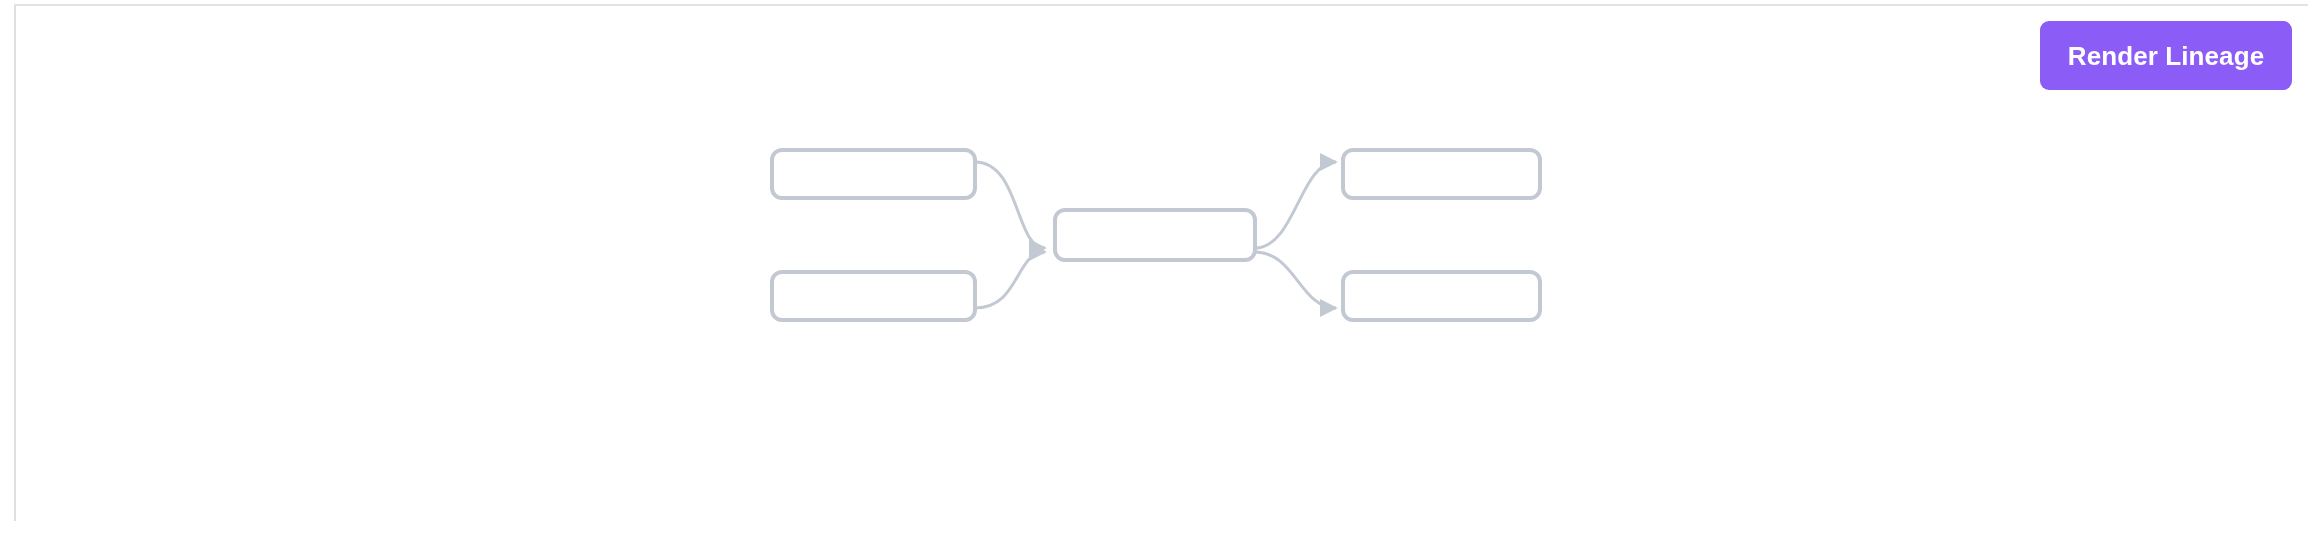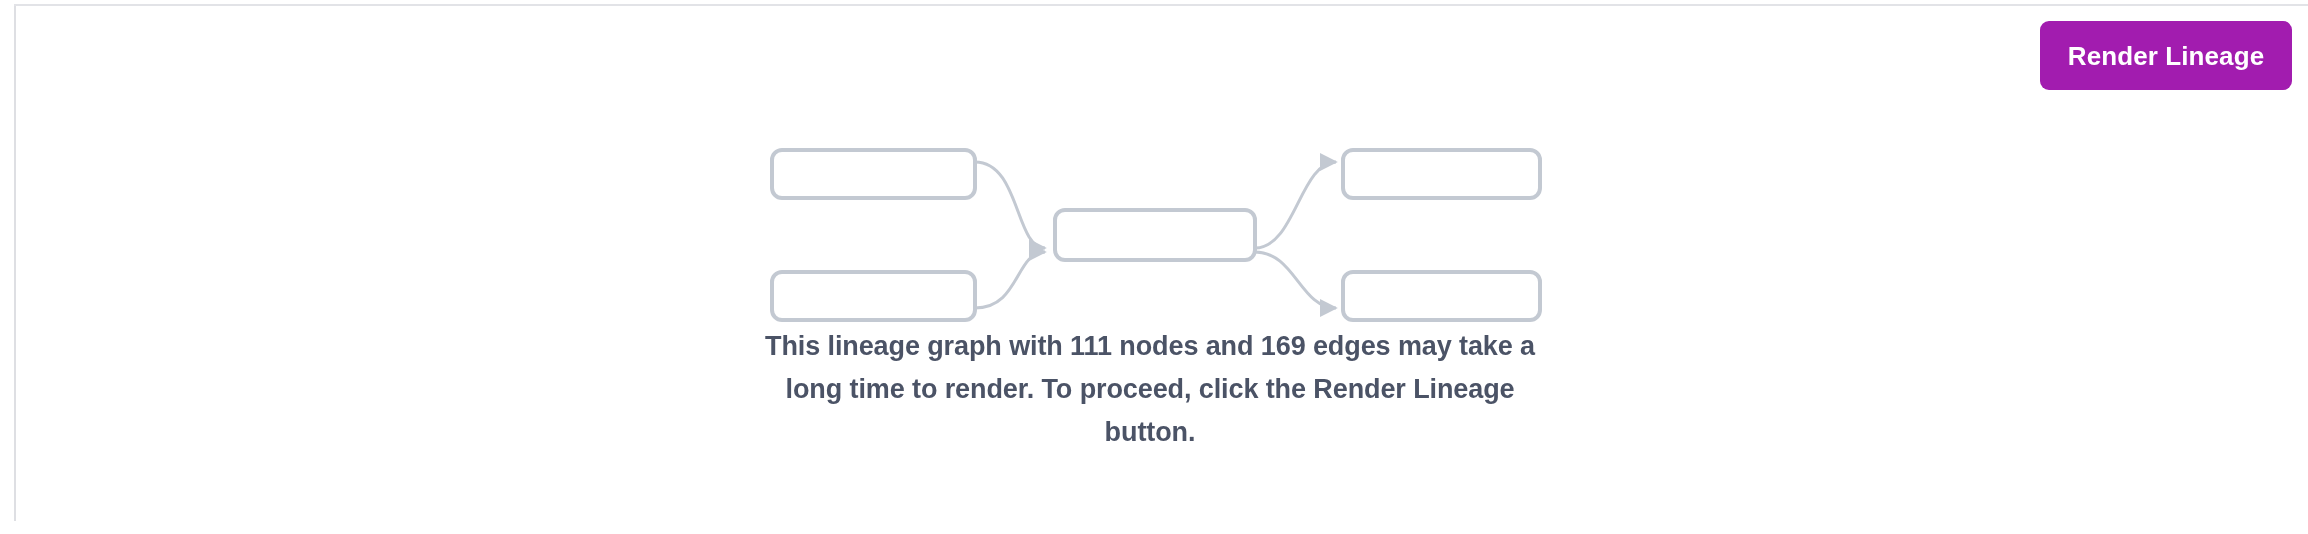--- a/index.html
+++ b/index.html
@@ -39,21 +39,21 @@
     background: #dedfe3;
   }
 
   
   .render-button {
     position: absolute;
     left: 2040px;
     top: 21px;
     width: 252px;
     height: 69px;
-    background: #a21caf;
+    background: #8b5cf6;
     border: none;
     border-radius: 9px;
     color: #ffffff;
     font-family: "Liberation Sans", sans-serif;
     font-size: 26px;
     font-weight: bold;
     letter-spacing: 0.1px;
     cursor: pointer;
     display: flex;
     align-items: center;
@@ -126,15 +126,14 @@
       <path class="gp-edge" d="M 515 132 C 555 132 560 188 596 188" marker-end="url(#arrow)"></path>
 
       <rect class="gp-node" x="32" y="30" width="203" height="48" rx="10"></rect>
       <rect class="gp-node" x="32" y="152" width="203" height="48" rx="10"></rect>
       <rect class="gp-node" x="315" y="90" width="200" height="50" rx="10"></rect>
       <rect class="gp-node" x="603" y="30" width="197" height="48" rx="10"></rect>
       <rect class="gp-node" x="603" y="152" width="197" height="48" rx="10"></rect>
     </svg>
   </div>
 
-  <div class="warning-message">This lineage graph with 111 nodes and 169 edges may take a long time to render. To proceed, click the Render Lineage button.</div>
 
 </div>
 
 </body></html>

